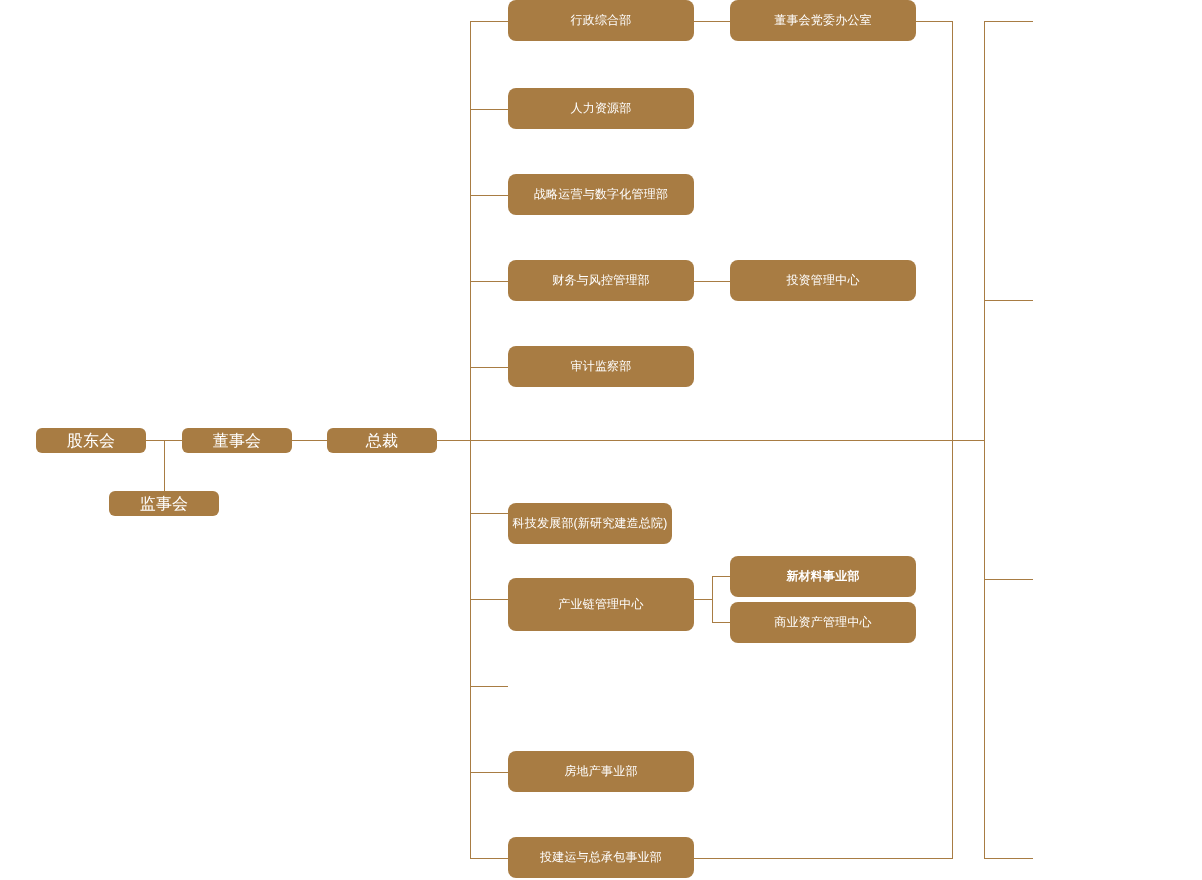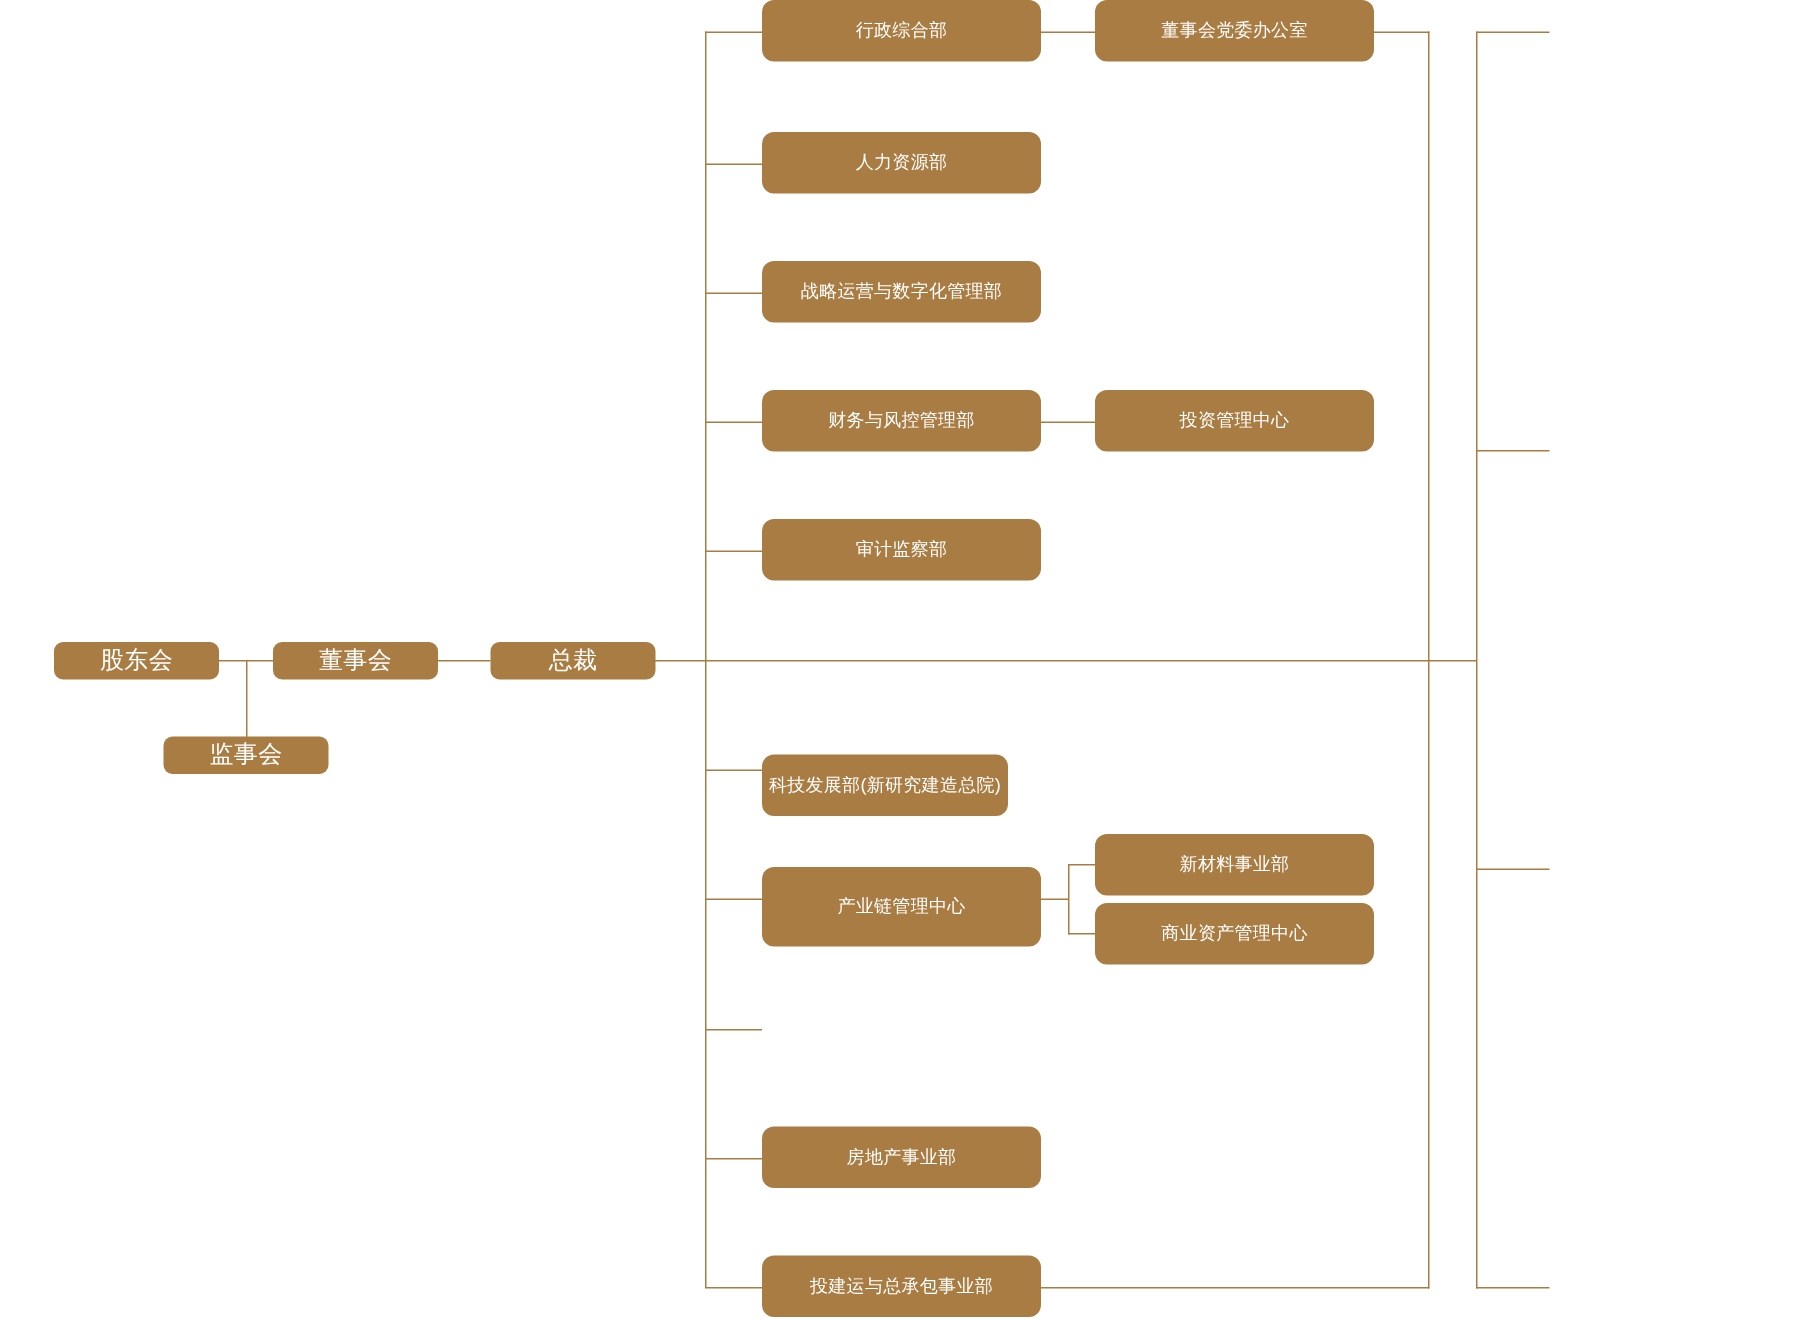--- a/index.html
+++ b/index.html
@@ -145,21 +145,21 @@
   </div>
 
   <div class="node" style="left:730px; top:0px; width:186px; height:41px;">
     <span>董事会党委办公室</span>
   </div>
 
   <div class="node" style="left:730px; top:260px; width:186px; height:41px;">
     <span>投资管理中心</span>
   </div>
 
-  <div class="node" style="left:730px; top:556px; width:186px; height:41px;">
+  <div class="node" style="left:730px; top:556px; width:186px; height:41px;font-weight:bold;">
     <span>新材料事业部</span>
   </div>
 
   <div class="node" style="left:730px; top:602px; width:186px; height:41px;">
     <span>商业资产管理中心</span>
   </div>
 
 </div>
 
 </body></html>

